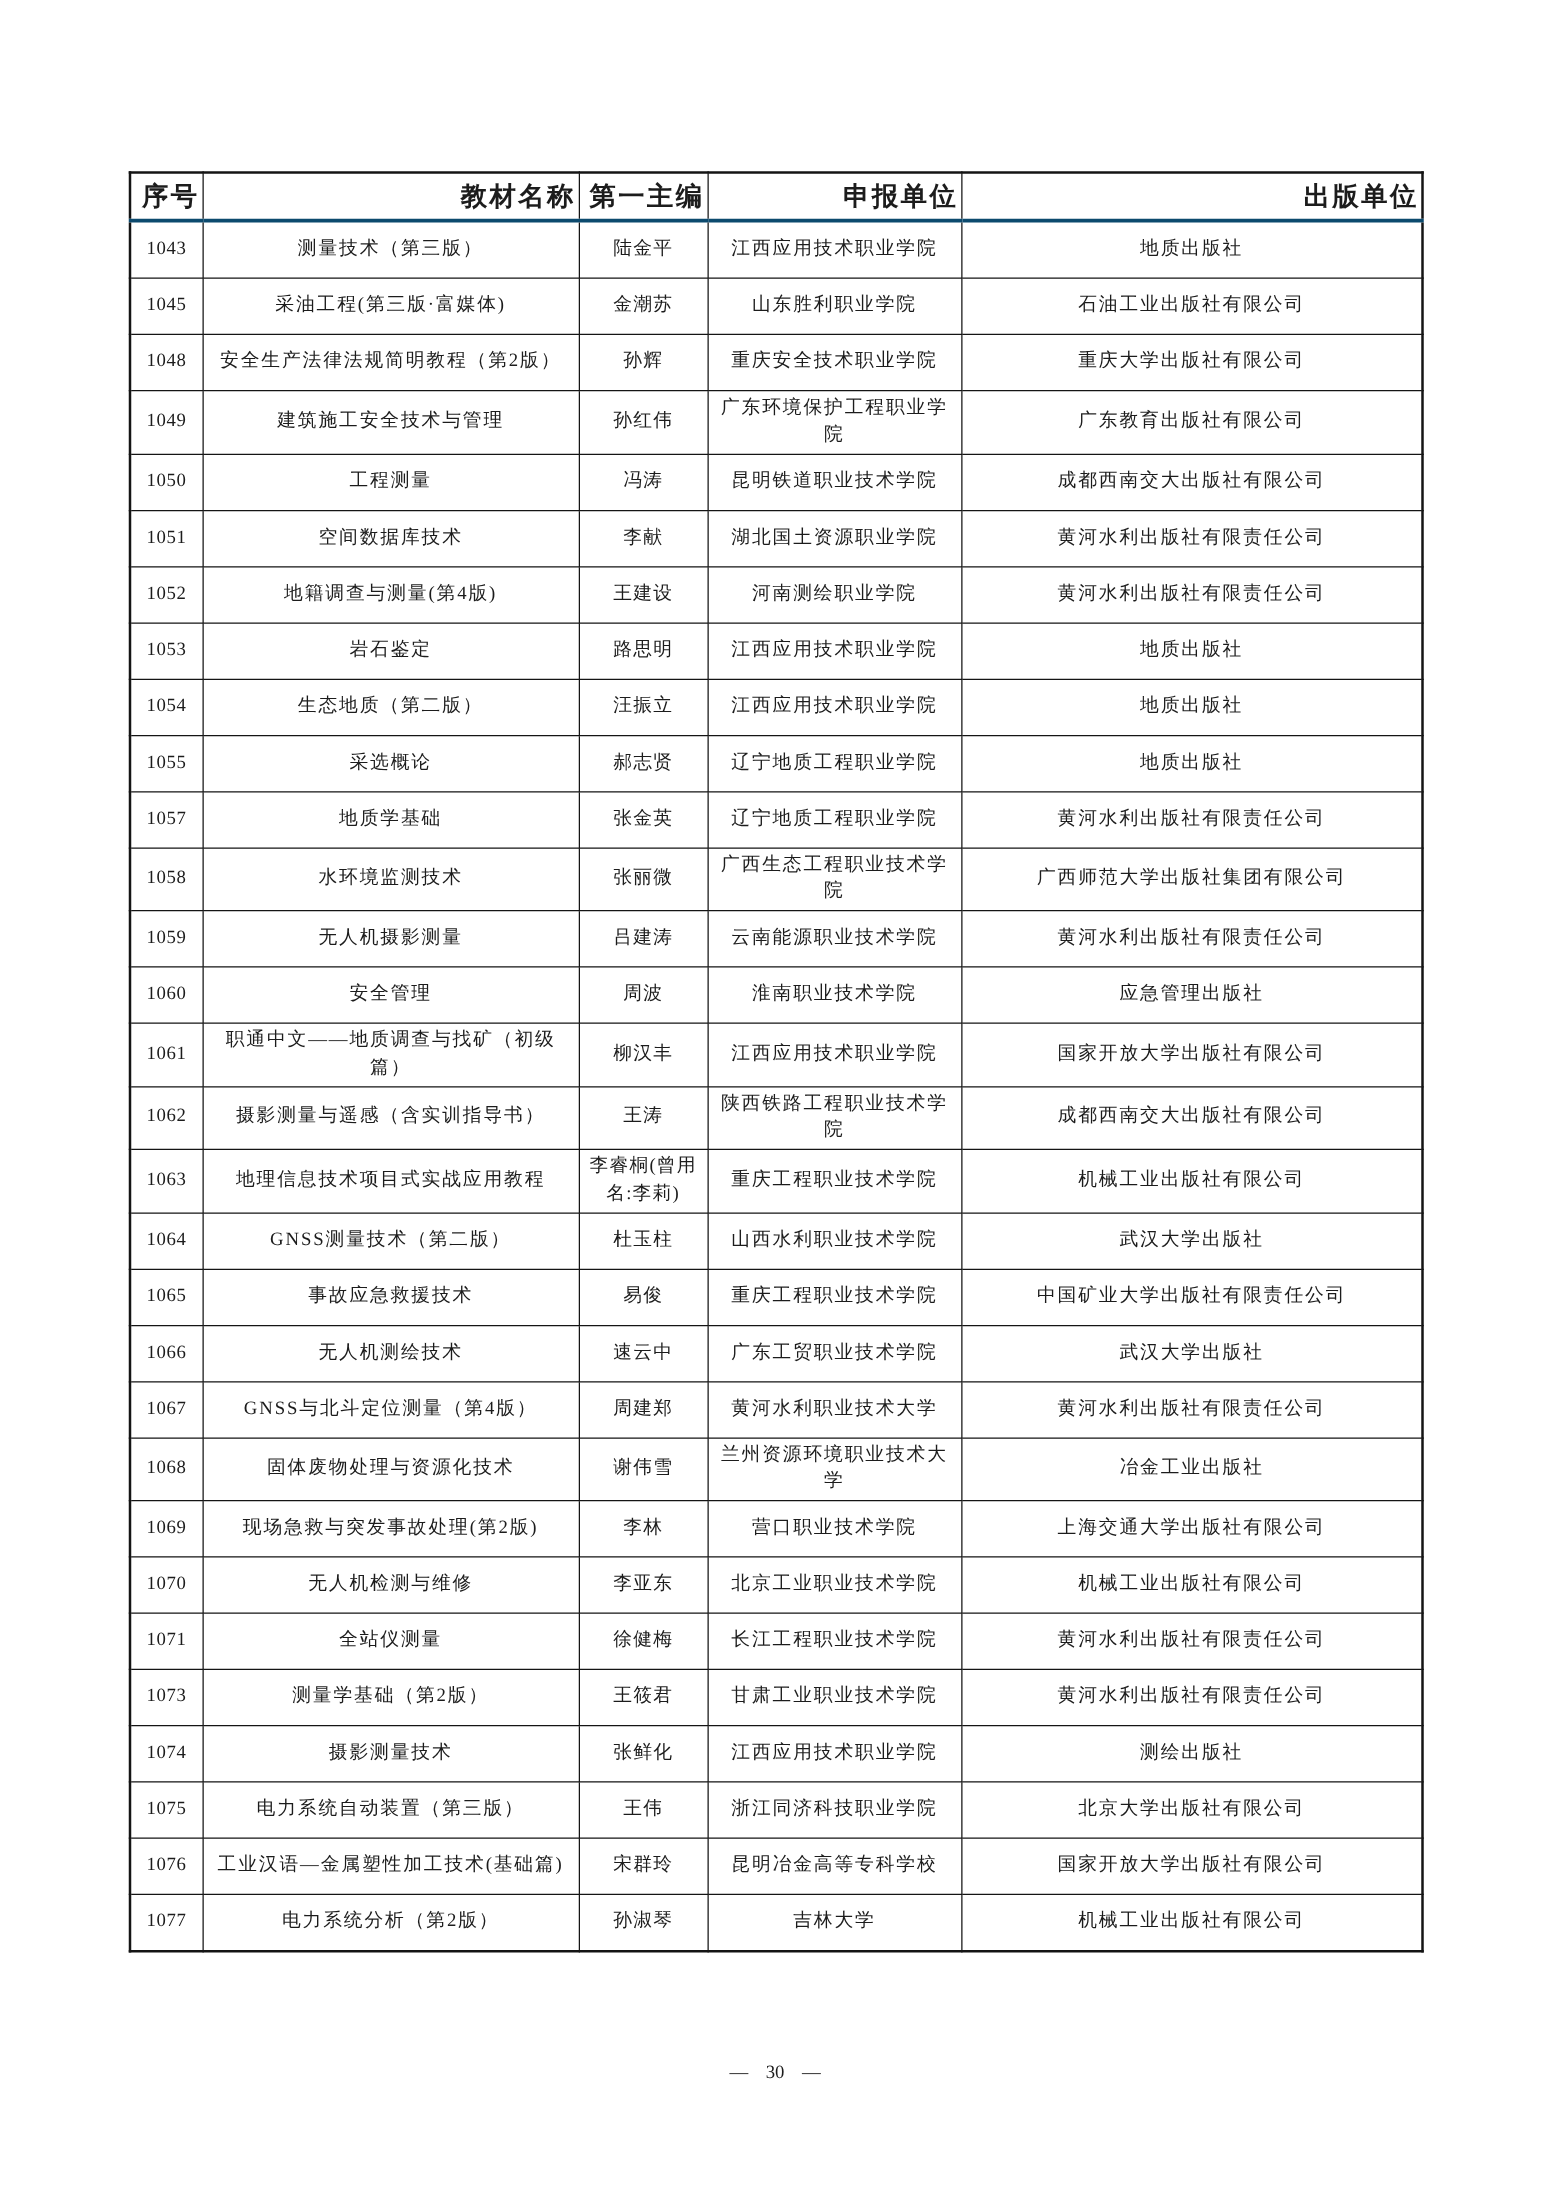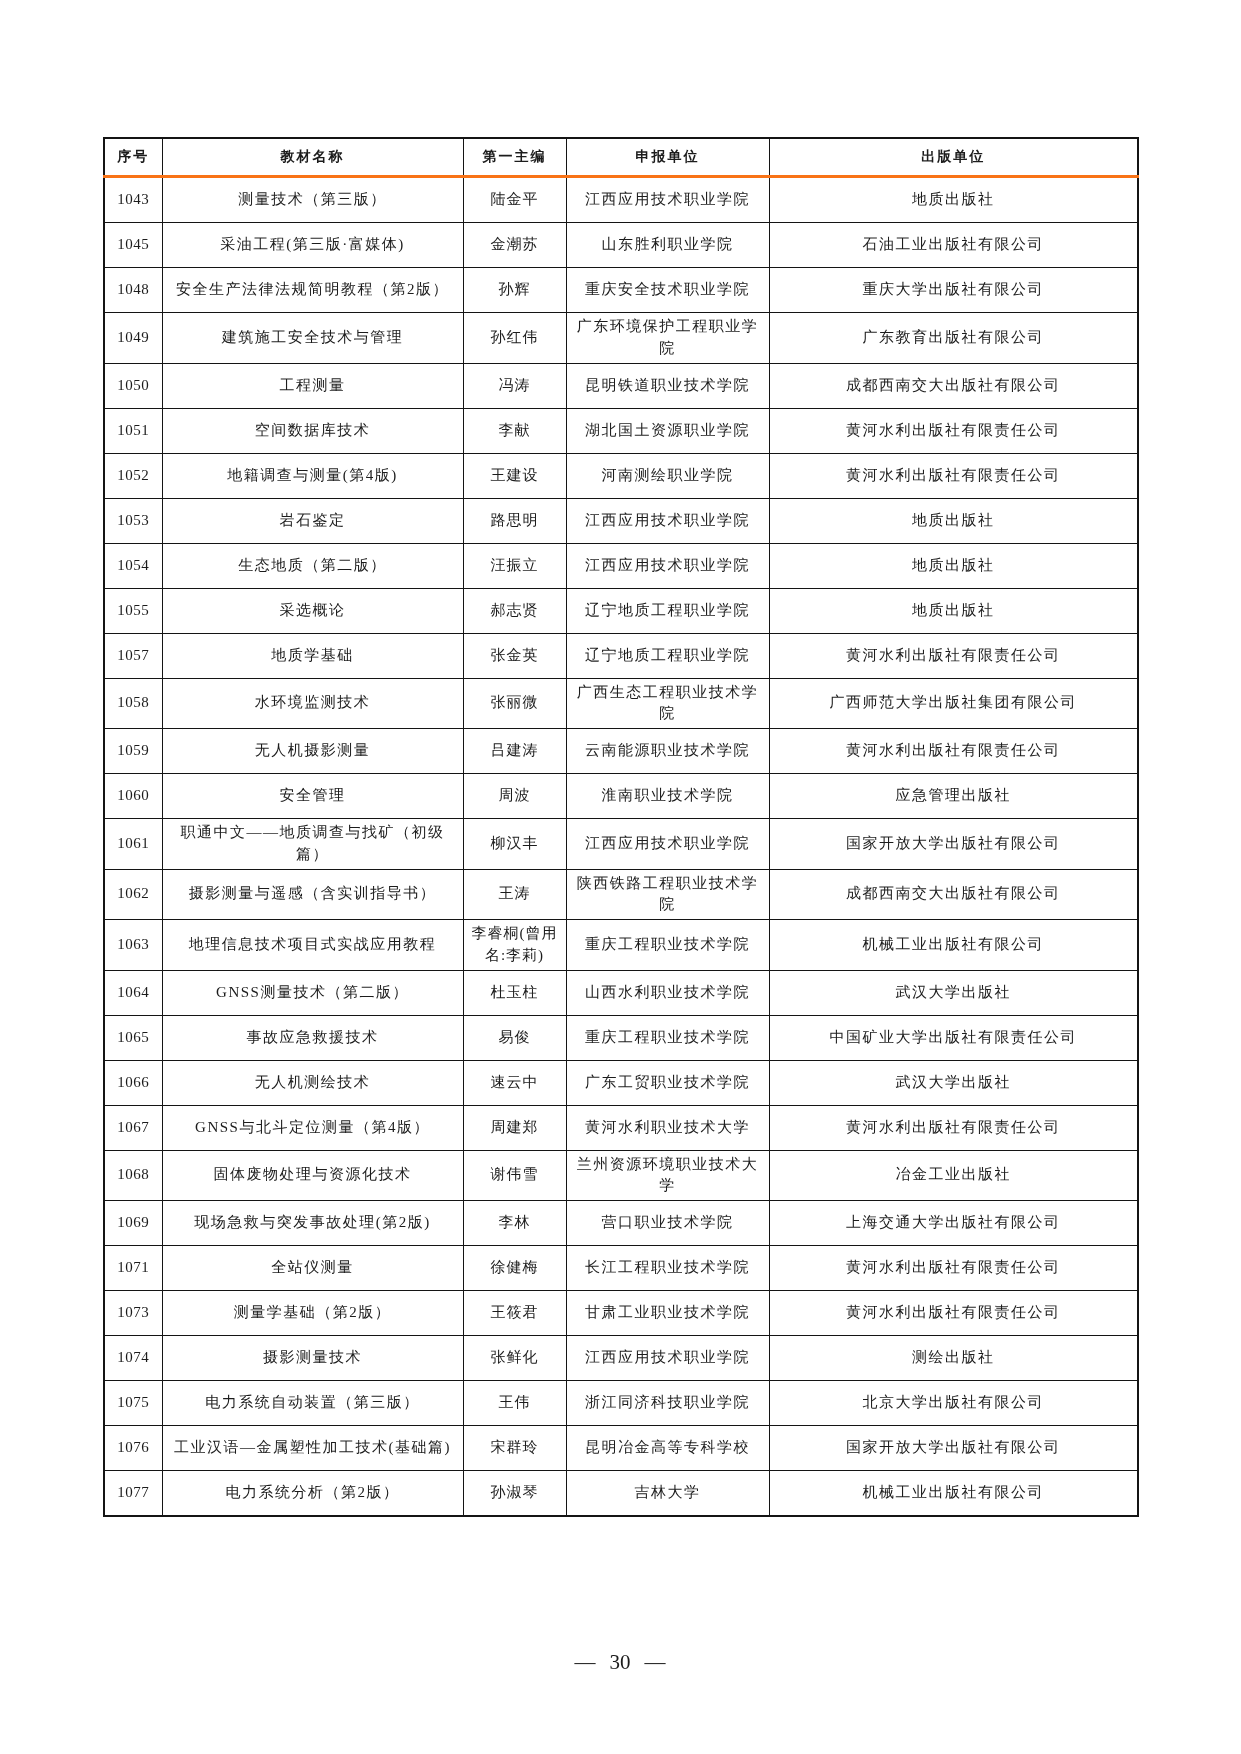--- a/index.html
+++ b/index.html
@@ -24,27 +24,27 @@
     border-collapse: collapse;
     table-layout: fixed;
   }
   table.booklist, table.booklist td, table.booklist th {
     border: 1.5px solid #141414;
   }
   table.booklist {
     border-width: 2.5px;
   }
   table.booklist thead th {
-    border-bottom: 3px solid #f97316;
+    border-bottom: 3px solid #0c4a6e;
     height: 36px;
     font-family: "Liberation Sans", "DejaVu Sans", sans-serif;
     font-weight: 700;
-    font-size: 14px;
+    font-size: 21px;
     letter-spacing: 2px;
-    text-align: center;
+    text-align: right;
     vertical-align: middle;
     background: #ffffff;
     padding: 0 2px;
   }
   table.booklist tbody td {
     height: 38px;
     font-size: 15px;
     text-align: center;
     vertical-align: middle;
     padding: 3px 4px;
@@ -61,21 +61,21 @@
   }
   td.c-editor {
     letter-spacing: 1px;
   }
   .page-footer {
     position: absolute;
     top: 1650px;
     left: 103px;
     width: 1034px;
     text-align: center;
-    font-size: 21px;
+    font-size: 15px;
     letter-spacing: 0;
     color: #1c1c1c;
     font-family: "Liberation Serif", "DejaVu Serif", serif;
   }
   .page-footer .dash {
     display: inline-block;
     margin: 0 14px;
   }
 </style>
 </head>
@@ -256,20 +256,27 @@
           <td class="c-pub">冶金工业出版社</td>
         </tr>
         <tr>
           <td class="c-seq">1069</td>
           <td class="c-title">现场急救与突发事故处理(第2版)</td>
           <td class="c-editor">李林</td>
           <td class="c-unit">营口职业技术学院</td>
           <td class="c-pub">上海交通大学出版社有限公司</td>
         </tr>
         <tr>
+          <td class="c-seq">1070</td>
+          <td class="c-title">无人机检测与维修</td>
+          <td class="c-editor">李亚东</td>
+          <td class="c-unit">北京工业职业技术学院</td>
+          <td class="c-pub">机械工业出版社有限公司</td>
+        </tr>
+        <tr>
           <td class="c-seq">1071</td>
           <td class="c-title">全站仪测量</td>
           <td class="c-editor">徐健梅</td>
           <td class="c-unit">长江工程职业技术学院</td>
           <td class="c-pub">黄河水利出版社有限责任公司</td>
         </tr>
         <tr>
           <td class="c-seq">1073</td>
           <td class="c-title">测量学基础（第2版）</td>
           <td class="c-editor">王筱君</td>

